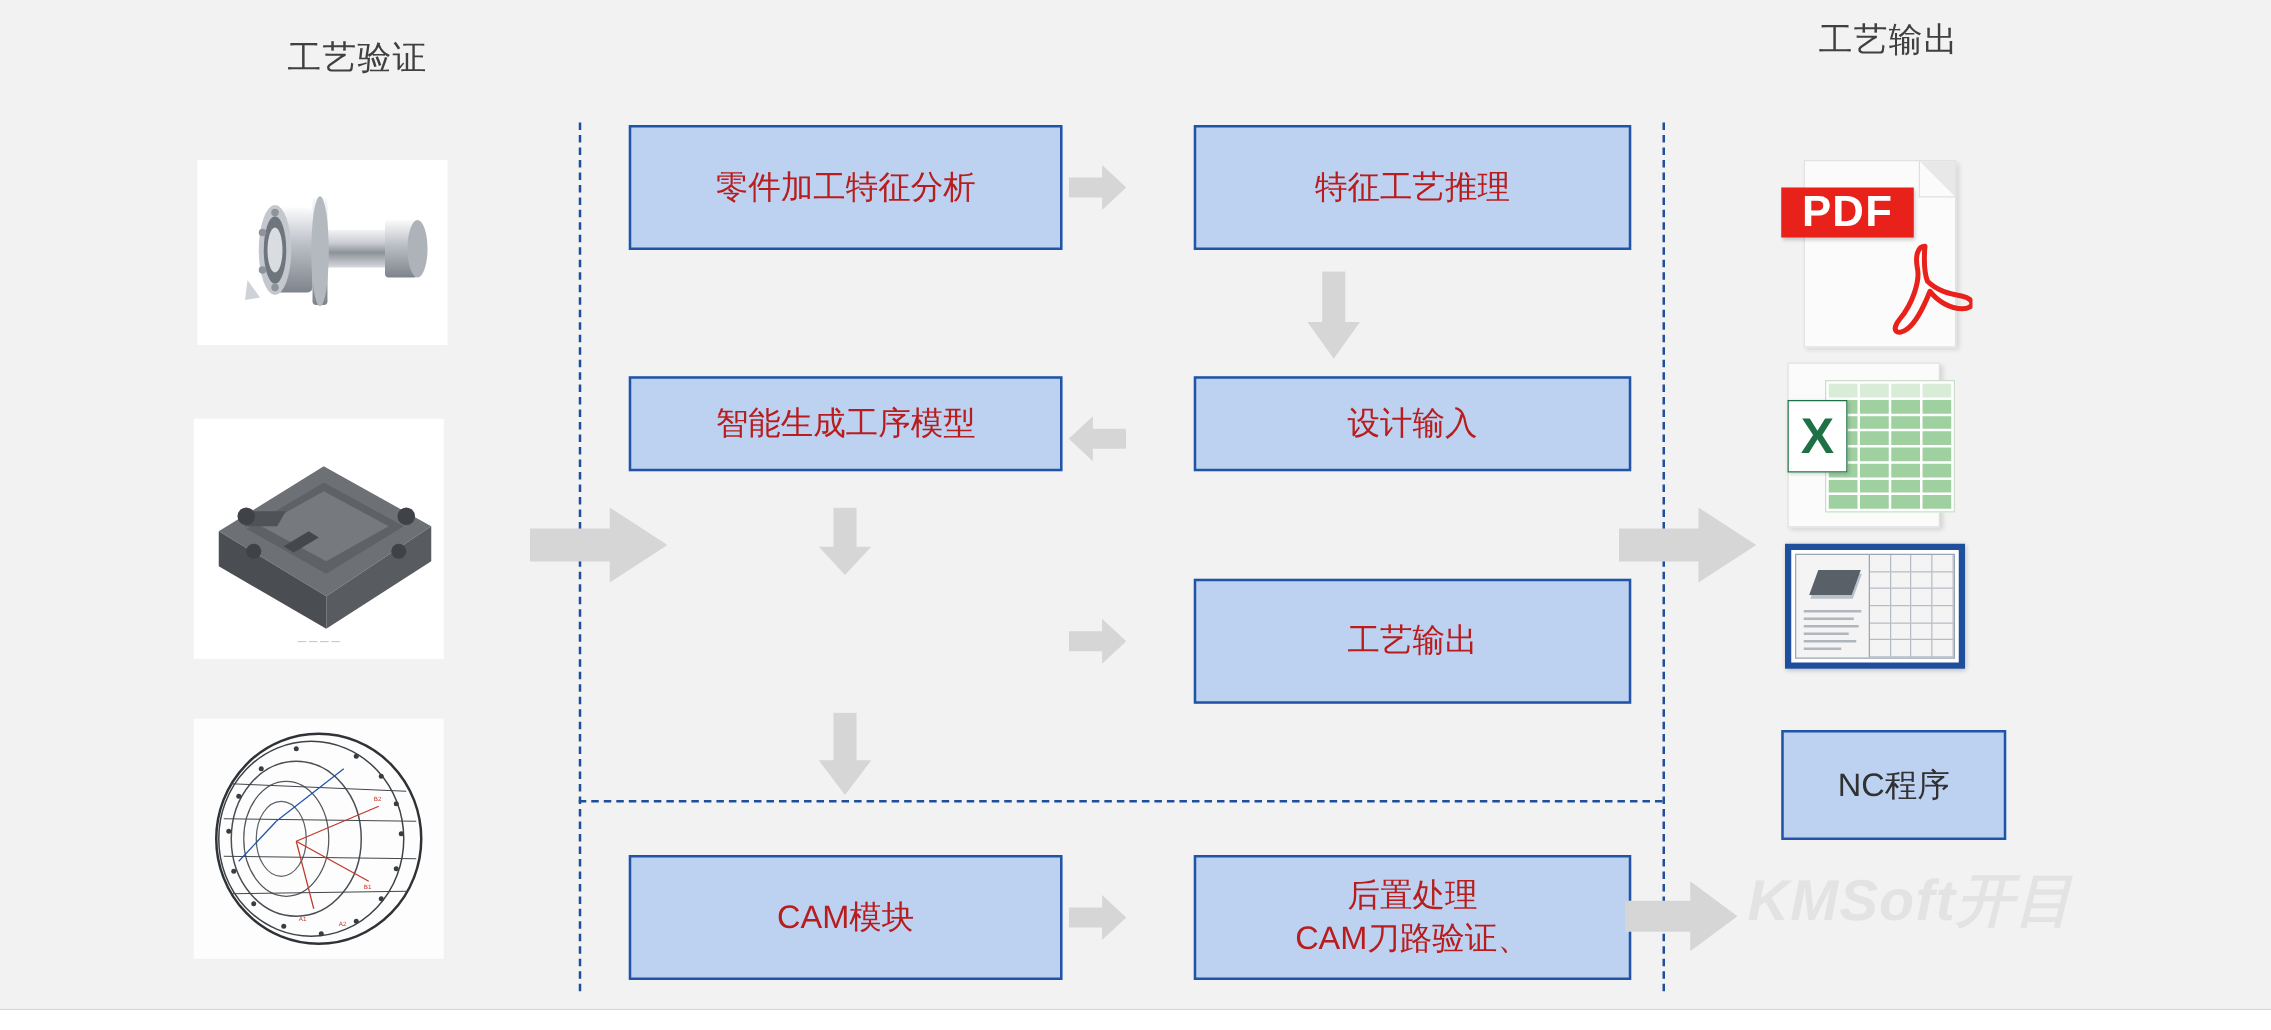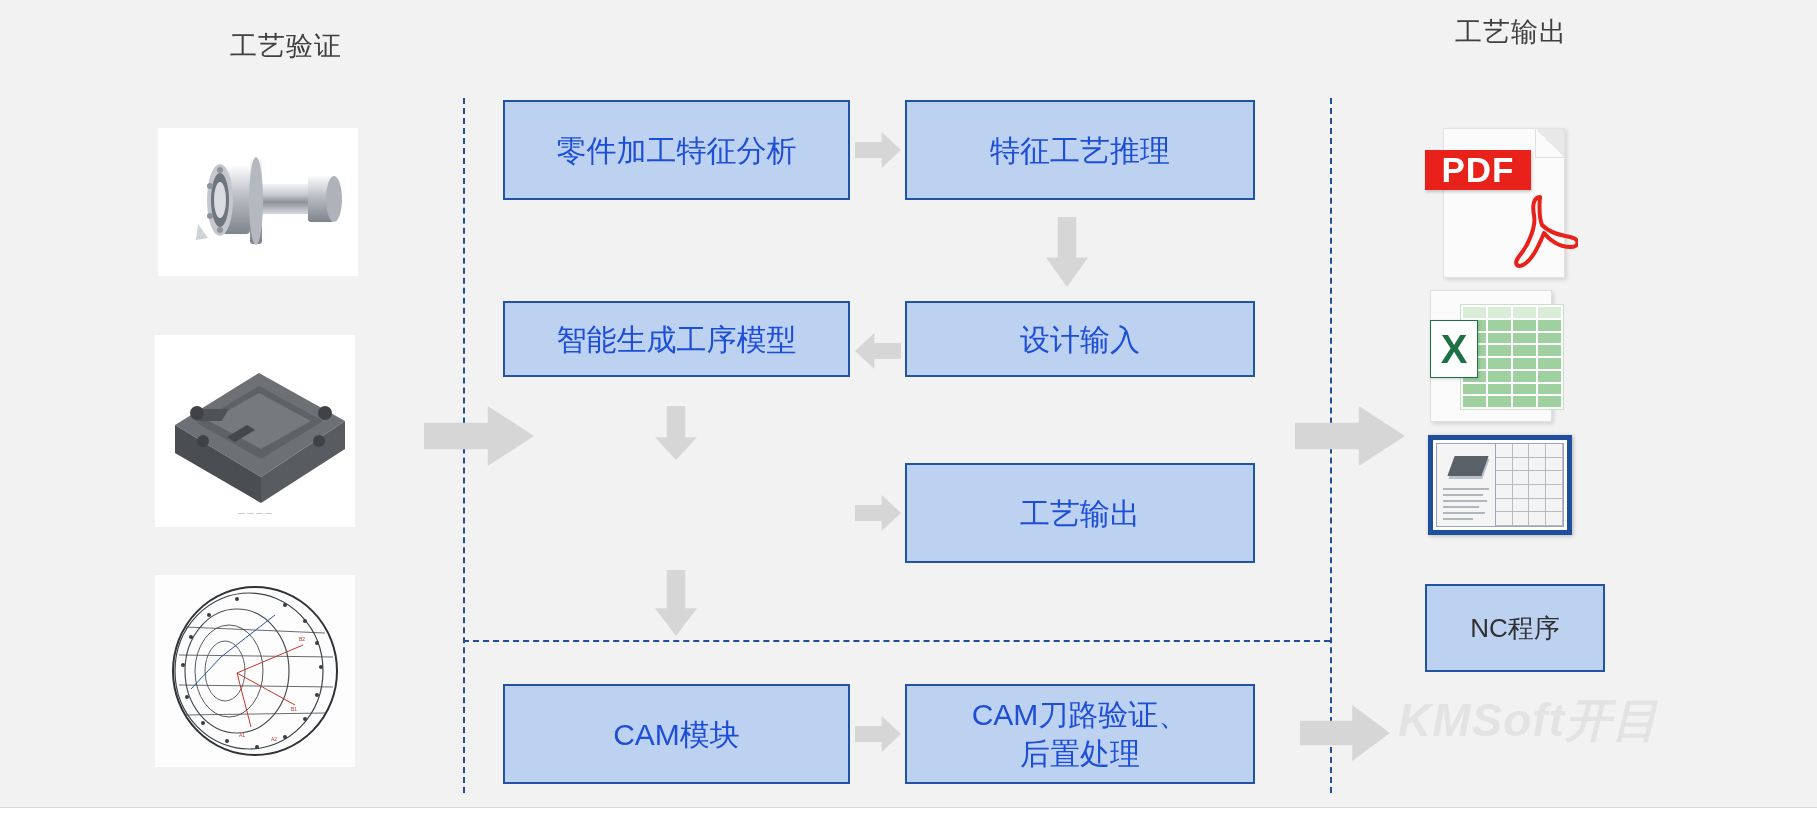--- a/index.html
+++ b/index.html
@@ -63,30 +63,30 @@
   
   .pbox {
     position: absolute;
     background: #bdd1f0;
     border: 2px solid #2154a6;
     box-sizing: border-box;
     display: flex;
     align-items: center;
     justify-content: center;
     text-align: center;
-    color: #1d4ed8;
-    font-size: 30px;
+    color: #b91c1c;
+    font-size: 26px;
     line-height: 1.3;
     padding: 4px 8px;
   }
   .pbox span { display: block; }
 
   
   .col-a { left: 503px; width: 347px; }
-  .col-b { left: 905px; width: 350px; }
+  .col-b { left: 955px; width: 350px; }
   .row-1 { top: 100px;  height: 100px; }
   .row-2 { top: 301px;  height: 76px; }
   .row-3 { top: 463px;  height: 100px; }
   .row-4 { top: 684px;  height: 100px; }
 
   
   .arrow {
     position: absolute;
     background: #d6d6d6;
   }
@@ -426,22 +426,22 @@
   </div>
 
   <div class="arrow arrow-down" id="arr-d3"></div>
 
   <div class="pbox col-a row-4">
     <span>CAM模块</span>
   </div>
   <div class="arrow arrow-right" id="arr-r4"></div>
   <div class="pbox col-b row-4">
     <div>
+      <span>后置处理</span>
       <span>CAM刀路验证、</span>
-      <span>后置处理</span>
     </div>
   </div>
 
   <div class="arrow arrow-right" id="arr-out1"></div>
   <div class="arrow arrow-right" id="arr-out2"></div>
 
   <div class="out-icon" id="icon-pdf">
     <div class="doc-page">
       <div class="doc-fold"></div>
       <svg class="pdf-swirl" viewBox="0 0 76 78">

